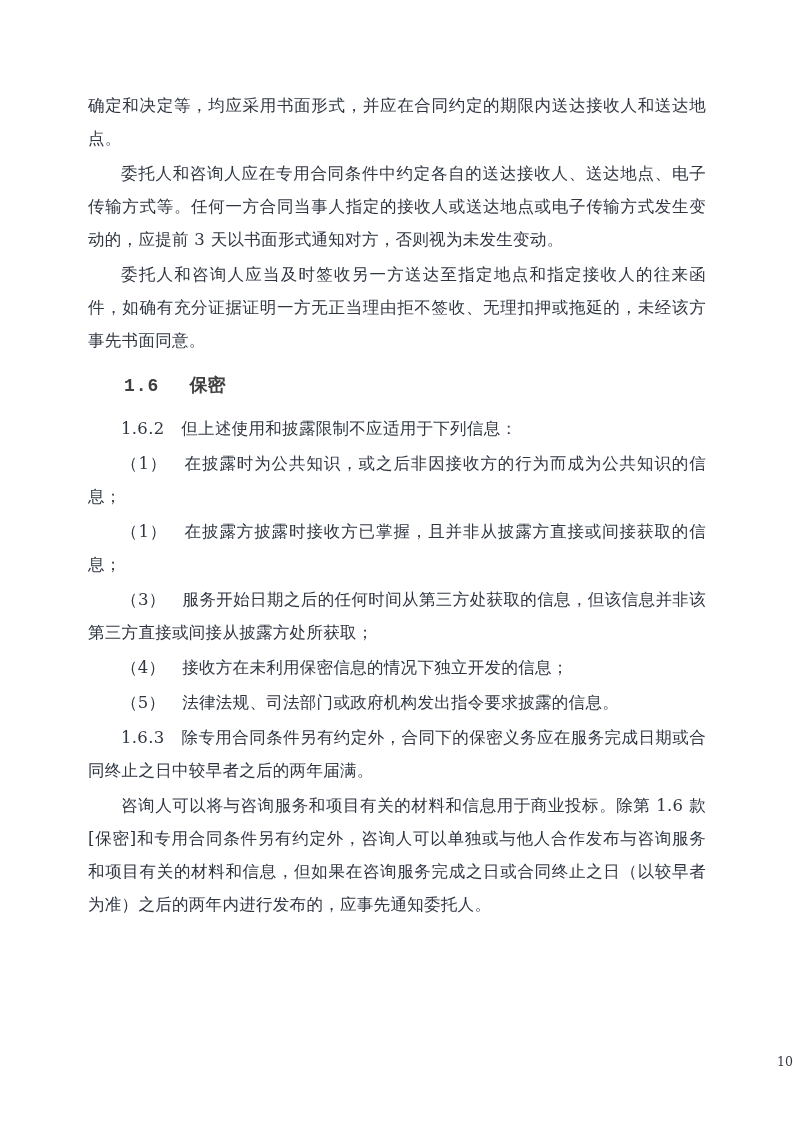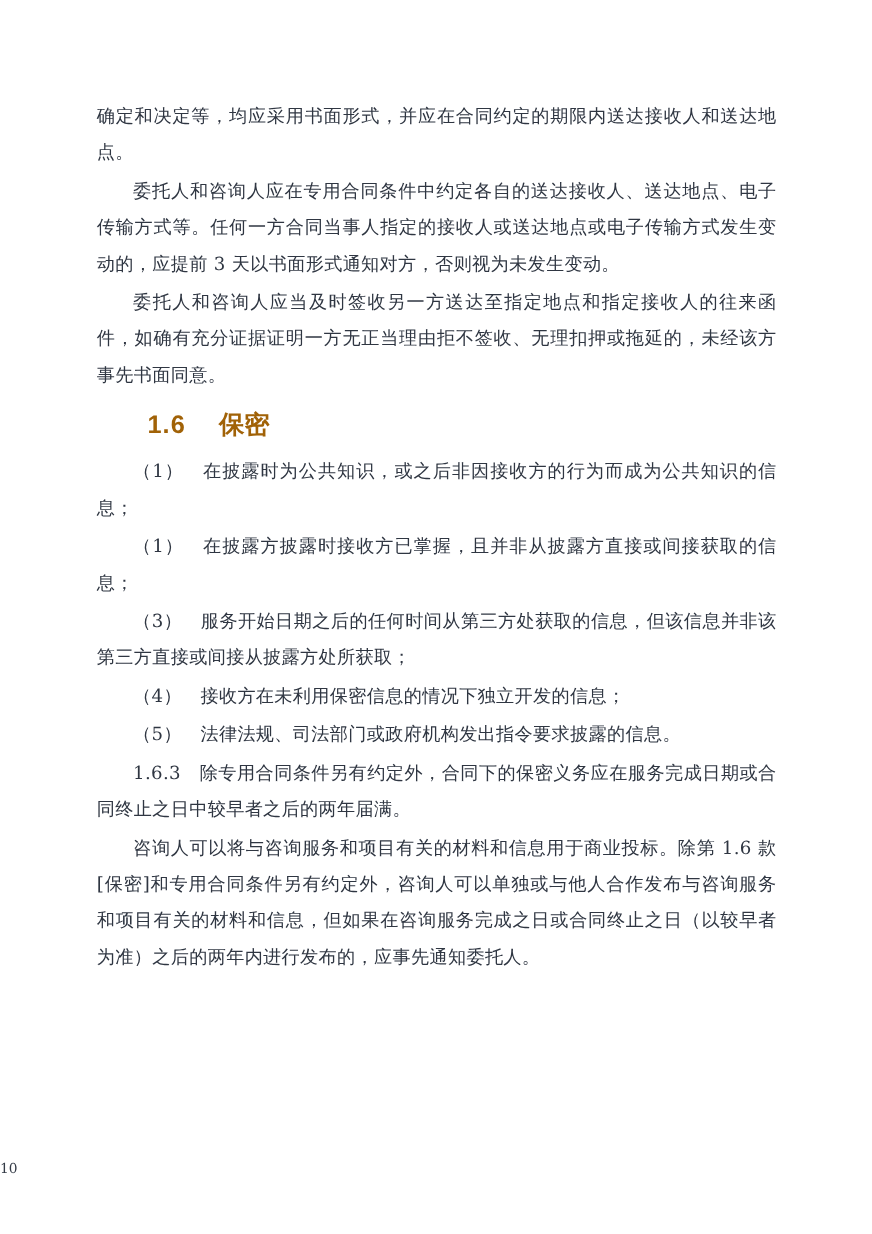--- a/index.html
+++ b/index.html
@@ -27,37 +27,37 @@
     letter-spacing: 0.3px;
     text-align: justify;
     text-indent: 2em;
     color: #2f3642;
   }
   .para.no-indent {
     text-indent: 0;
   }
   .heading {
     margin: 13px 0 9px 0;
-    font-size: 23px;
+    font-size: 18px;
     line-height: 33px;
     font-weight: bold;
-    color: #a16207;
+    color: #404040;
     text-indent: 2em;
-    font-family: Liberation Sans, sans-serif;
+    font-family: Liberation Mono, monospace;
   }
   .heading .h-num {
     margin-right: 30px;
     letter-spacing: 1px;
   }
   .footer {
     position: absolute;
     left: 0;
     right: 0;
     bottom: 52px;
-    text-align: left;
+    text-align: right;
   }
   .page-number {
     font-size: 12.5px;
     color: #333a46;
     font-family: "DejaVu Serif", "Liberation Serif", serif;
   }
 </style>
 </head>
 <body>
 
@@ -66,20 +66,21 @@
 
     <p class="para no-indent">确定和决定等，均应采用书面形式，并应在合同约定的期限内送达接收人和送达地点。</p>
 
     <p class="para">委托人和咨询人应在专用合同条件中约定各自的送达接收人、送达地点、电子传输方式等。任何一方合同当事人指定的接收人或送达地点或电子传输方式发生变动的，应提前 3 天以书面形式通知对方，否则视为未发生变动。</p>
 
     <p class="para">委托人和咨询人应当及时签收另一方送达至指定地点和指定接收人的往来函件，如确有充分证据证明一方无正当理由拒不签收、无理扣押或拖延的，未经该方事先书面同意。</p>
 
     <h2 class="heading"><span class="h-num">1.6</span><span class="h-title">保密</span></h2>
 
 
+    <p class="para">1.6.2　但上述使用和披露限制不应适用于下列信息：</p>
 
     <p class="para">（1）　在披露时为公共知识，或之后非因接收方的行为而成为公共知识的信息；</p>
 
     <p class="para">（1）　在披露方披露时接收方已掌握，且并非从披露方直接或间接获取的信息；</p>
 
     <p class="para">（3）　服务开始日期之后的任何时间从第三方处获取的信息，但该信息并非该第三方直接或间接从披露方处所获取；</p>
 
     <p class="para">（4）　接收方在未利用保密信息的情况下独立开发的信息；</p>
 
     <p class="para">（5）　法律法规、司法部门或政府机构发出指令要求披露的信息。</p>

